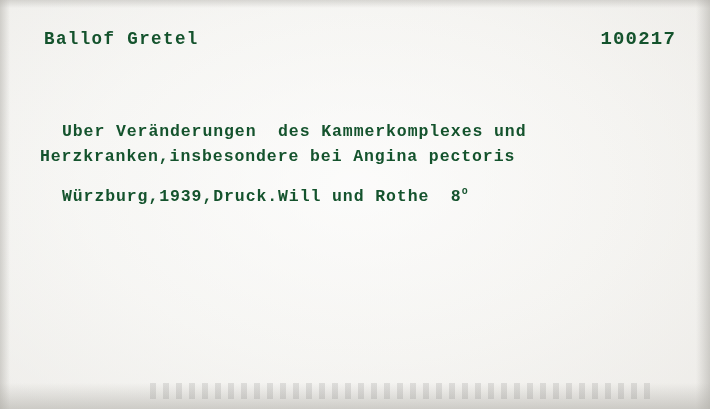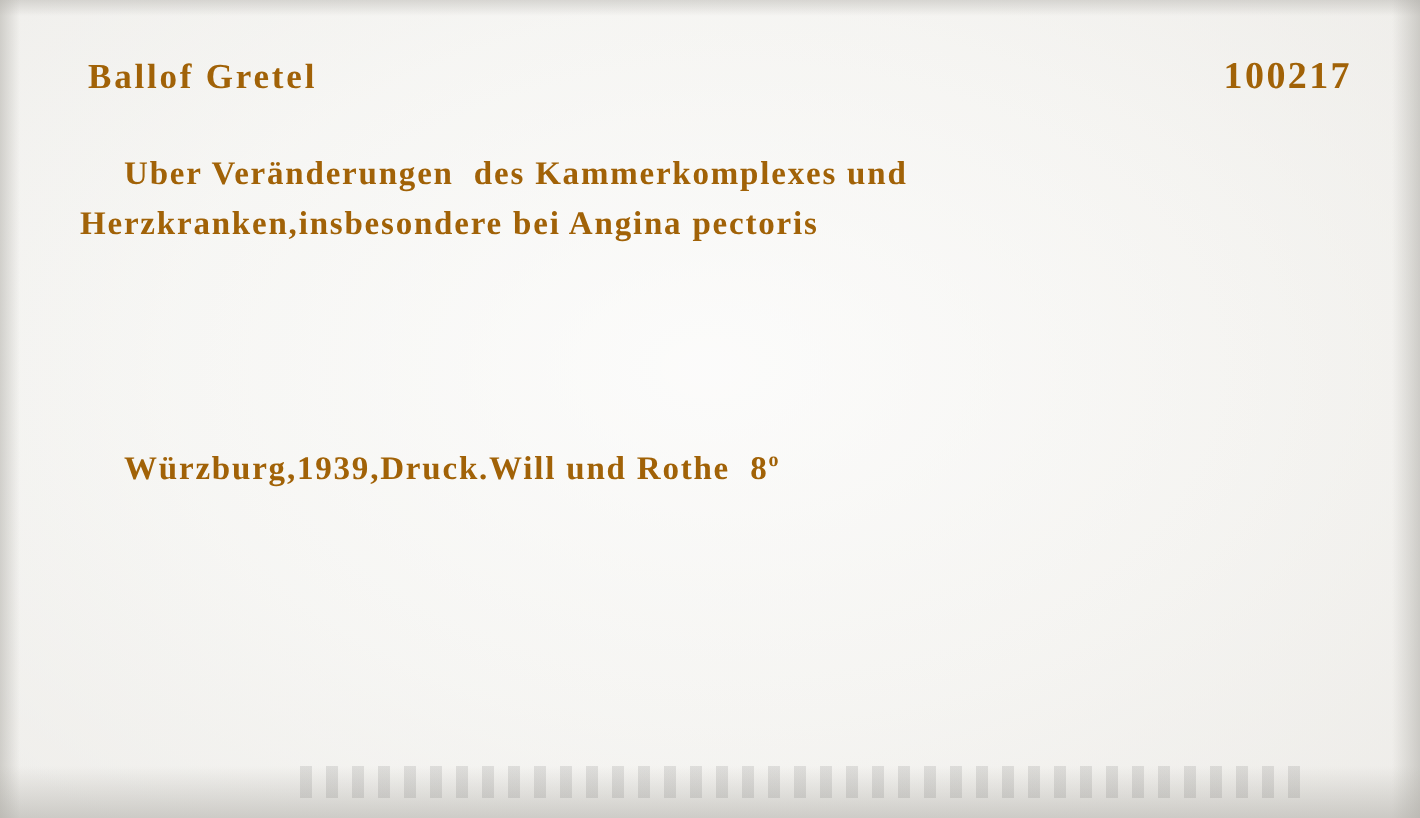--- a/index.html
+++ b/index.html
@@ -50,22 +50,22 @@
     pointer-events: none;
   }
   .edge-bottom {
     position: absolute;
     left: 0; right: 0; bottom: 0; height: 26px;
     background: linear-gradient(0deg, rgba(175,173,167,0.55), rgba(255,255,255,0));
     pointer-events: none;
   }
 
   .typed {
-    color: #a16207;
-    font-family: Liberation Serif, serif;
+    color: #14532d;
+    font-family: Liberation Mono, monospace;
     letter-spacing: 0.5px;
     white-space: pre;
   }
 
   .header-row {
     position: absolute;
     left: 0; right: 0;
     top: 28px;
     display: flex;
     justify-content: space-between;
@@ -90,41 +90,41 @@
     right: 24px;
   }
   .line {
     font-size: 16.5px;
     font-weight: 700;
     line-height: 25px;
     letter-spacing: 0.9px;
   }
   .line.indent {
     padding-left: 22px;
+    margin-top: 45px;
   }
   .sup {
     font-size: 10px;
     vertical-align: super;
     font-weight: 700;
     letter-spacing: 0;
   }
 
   .imprint-block {
     position: absolute;
     left: 40px;
     top: 178px;
     right: 24px;
   }
   .imprint-line {
     font-size: 16.5px;
     font-weight: 700;
     line-height: 27px;
     letter-spacing: 0.9px;
     padding-left: 22px;
-    margin-top: 39px;
   }
 
   
   .ghost-strip {
     position: absolute;
     left: 150px;
     right: 60px;
     bottom: 10px;
     height: 16px;
     opacity: 0.12;

